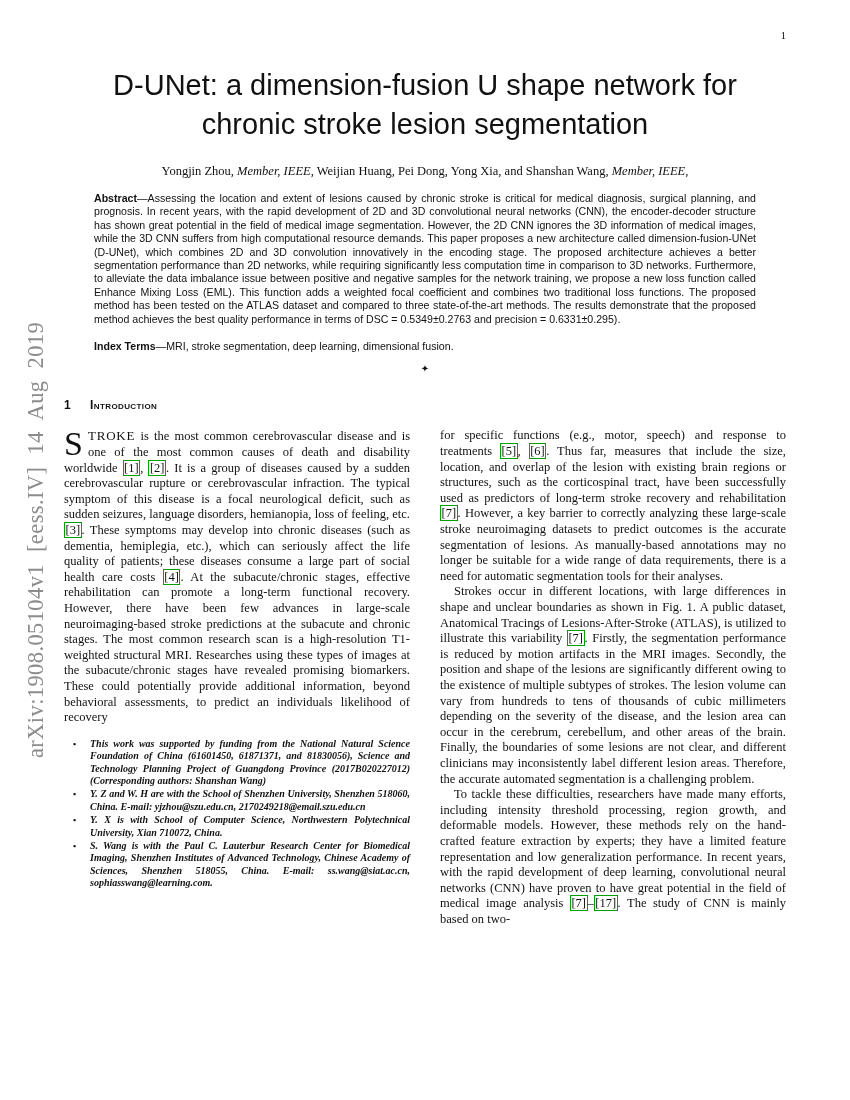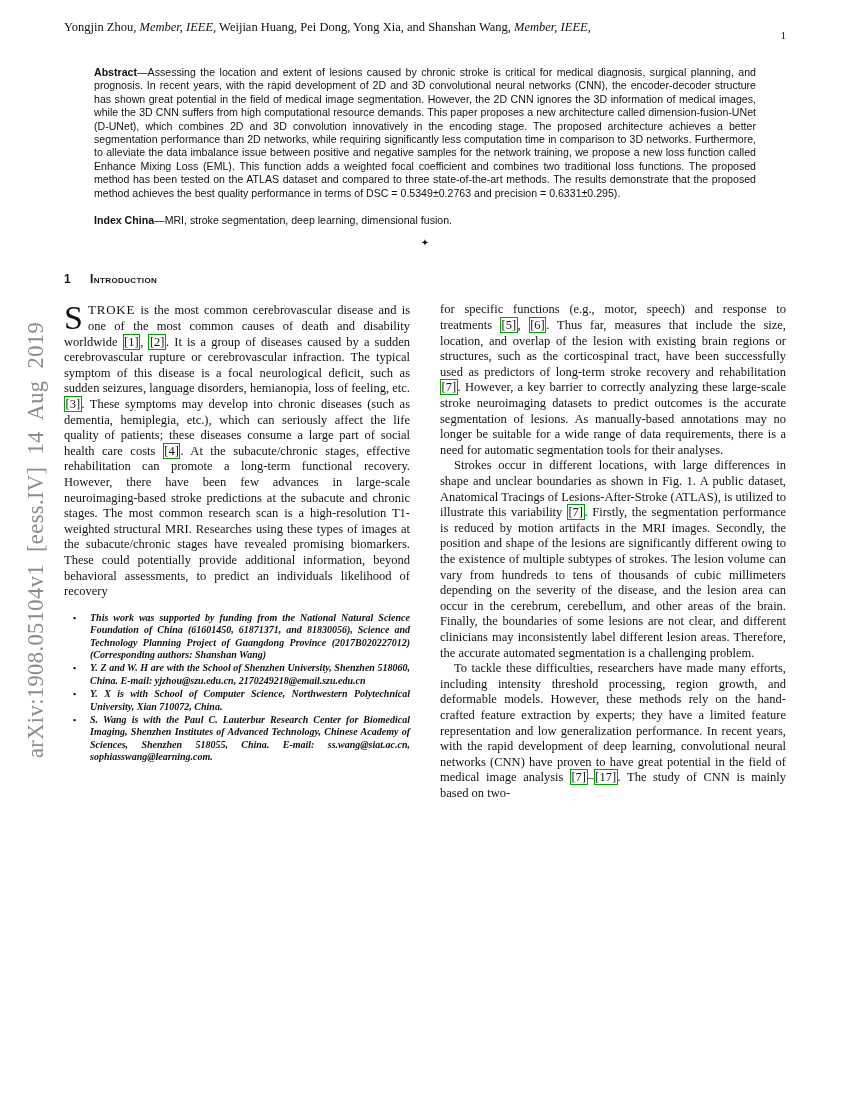--- a/index.html
+++ b/index.html
@@ -42,30 +42,31 @@
     margin: 66px auto 0;
     max-width: 690px;
     text-align: center;
     font-family: "Liberation Sans", sans-serif;
     font-weight: 400;
     font-size: 29px;
     line-height: 39px;
   }
   .authors {
     margin-top: 20px;
+    text-align: center;
     font-size: 12.5px;
   }
   .abstract-block, .index-block {
     margin: 0 30px;
     font-family: "Liberation Sans", sans-serif;
     font-size: 10.6px;
     line-height: 13.4px;
     text-align: justify;
   }
-  .abstract-block { margin-top: 31px; }
+  .abstract-block { margin-top: 13px; }
   .index-block { margin-top: 14px; }
   .lead { font-weight: bold; }
   .sep {
     margin-top: 10px;
     text-align: center;
     font-size: 10px;
     color: #111;
   }
   .columns {
     display: flex;
@@ -127,29 +128,30 @@
 <body>
 
 <div class="page">
 
   <div class="pagenum">1</div>
 
   <div class="stamp">arXiv:1908.05104v1 [eess.IV] 14 Aug 2019</div>
 
   <div class="content">
 
+    <div class="title">D-UNet: a dimension-fusion U shape network for chronic stroke lesion segmentation</div>
 
     <div class="authors"><span>Yongjin Zhou, </span><span style="font-style: italic;">Member, IEEE</span><span>, Weijian Huang, Pei Dong, Yong Xia, and Shanshan Wang, </span><span style="font-style: italic;">Member, IEEE</span><span>,</span></div>
 
     <div class="abstract-block">
       <span class="lead">Abstract</span><span>—Assessing the location and extent of lesions caused by chronic stroke is critical for medical diagnosis, surgical planning, and prognosis. In recent years, with the rapid development of 2D and 3D convolutional neural networks (CNN), the encoder-decoder structure has shown great potential in the field of medical image segmentation. However, the 2D CNN ignores the 3D information of medical images, while the 3D CNN suffers from high computational resource demands. This paper proposes a new architecture called dimension-fusion-UNet (D-UNet), which combines 2D and 3D convolution innovatively in the encoding stage. The proposed architecture achieves a better segmentation performance than 2D networks, while requiring significantly less computation time in comparison to 3D networks. Furthermore, to alleviate the data imbalance issue between positive and negative samples for the network training, we propose a new loss function called Enhance Mixing Loss (EML). This function adds a weighted focal coefficient and combines two traditional loss functions. The proposed method has been tested on the ATLAS dataset and compared to three state-of-the-art methods. The results demonstrate that the proposed method achieves the best quality performance in terms of DSC = 0.5349±0.2763 and precision = 0.6331±0.295).</span>
     </div>
 
     <div class="index-block">
-      <span class="lead">Index China</span><span>—MRI, stroke segmentation, deep learning, dimensional fusion.</span>
+      <span class="lead">Index Terms</span><span>—MRI, stroke segmentation, deep learning, dimensional fusion.</span>
     </div>
 
     <div class="sep">✦</div>
 
     <div class="columns">
 
       <div class="col col-left">
         <h2 class="section-heading">
           <span class="section-number">1</span><span class="section-title">Introduction</span>
         </h2>

